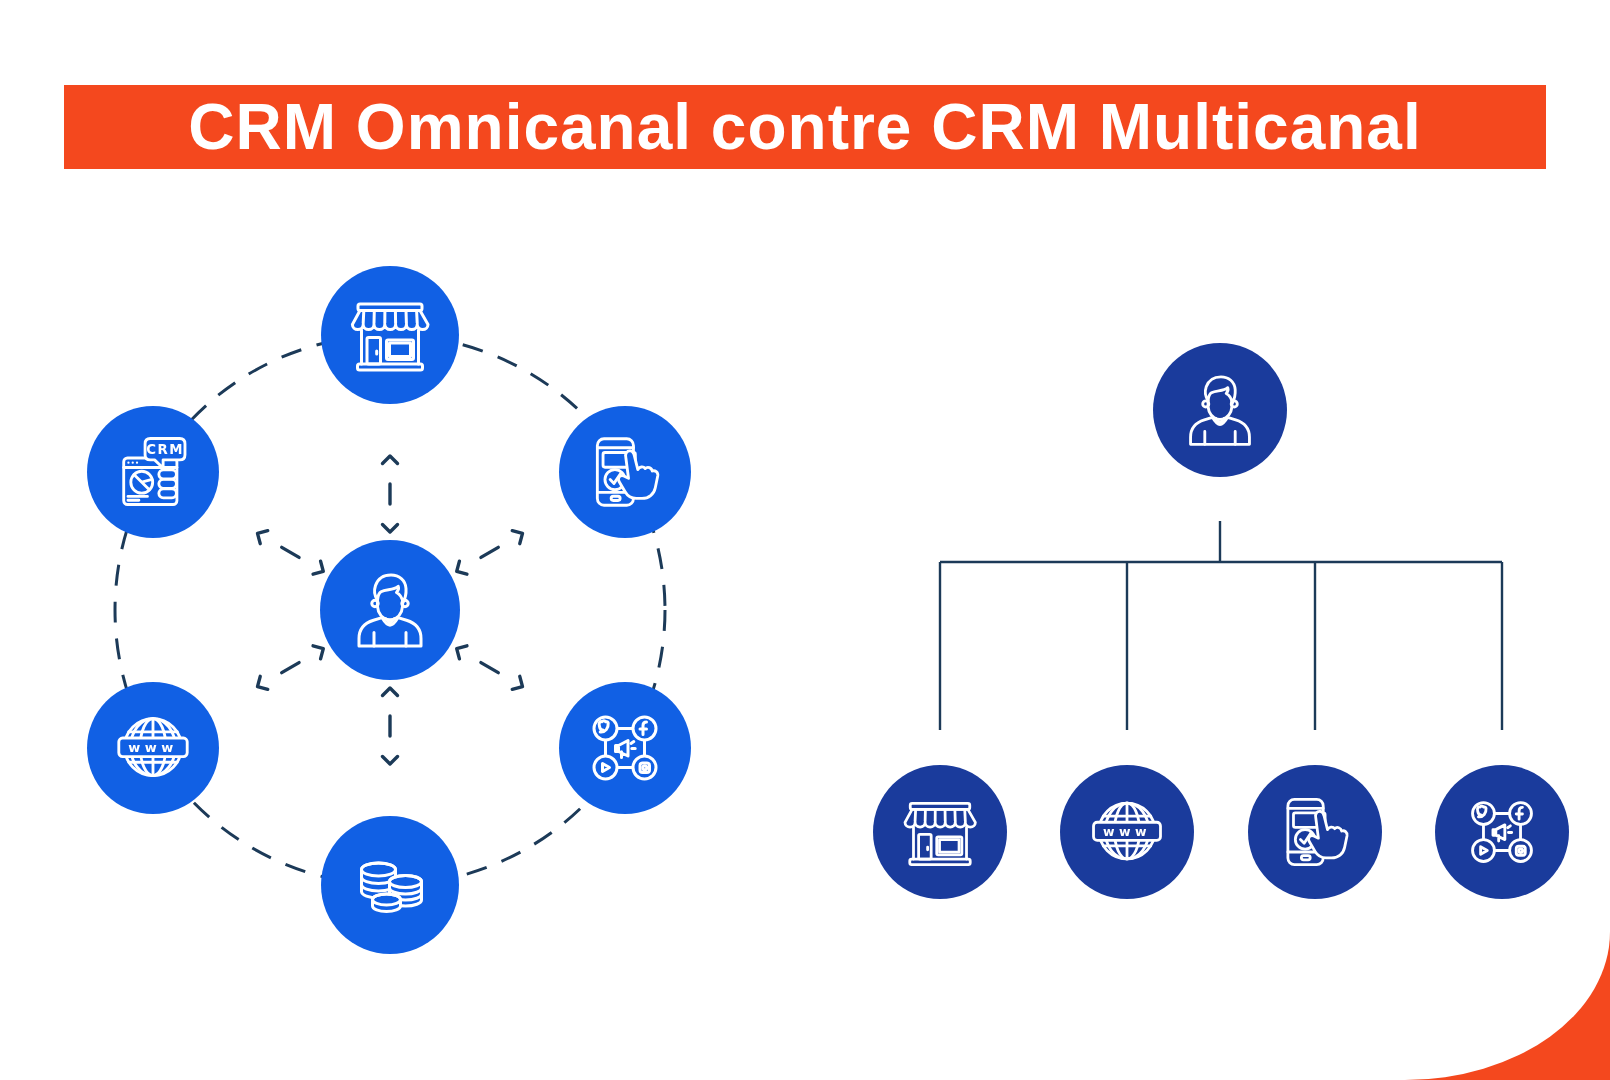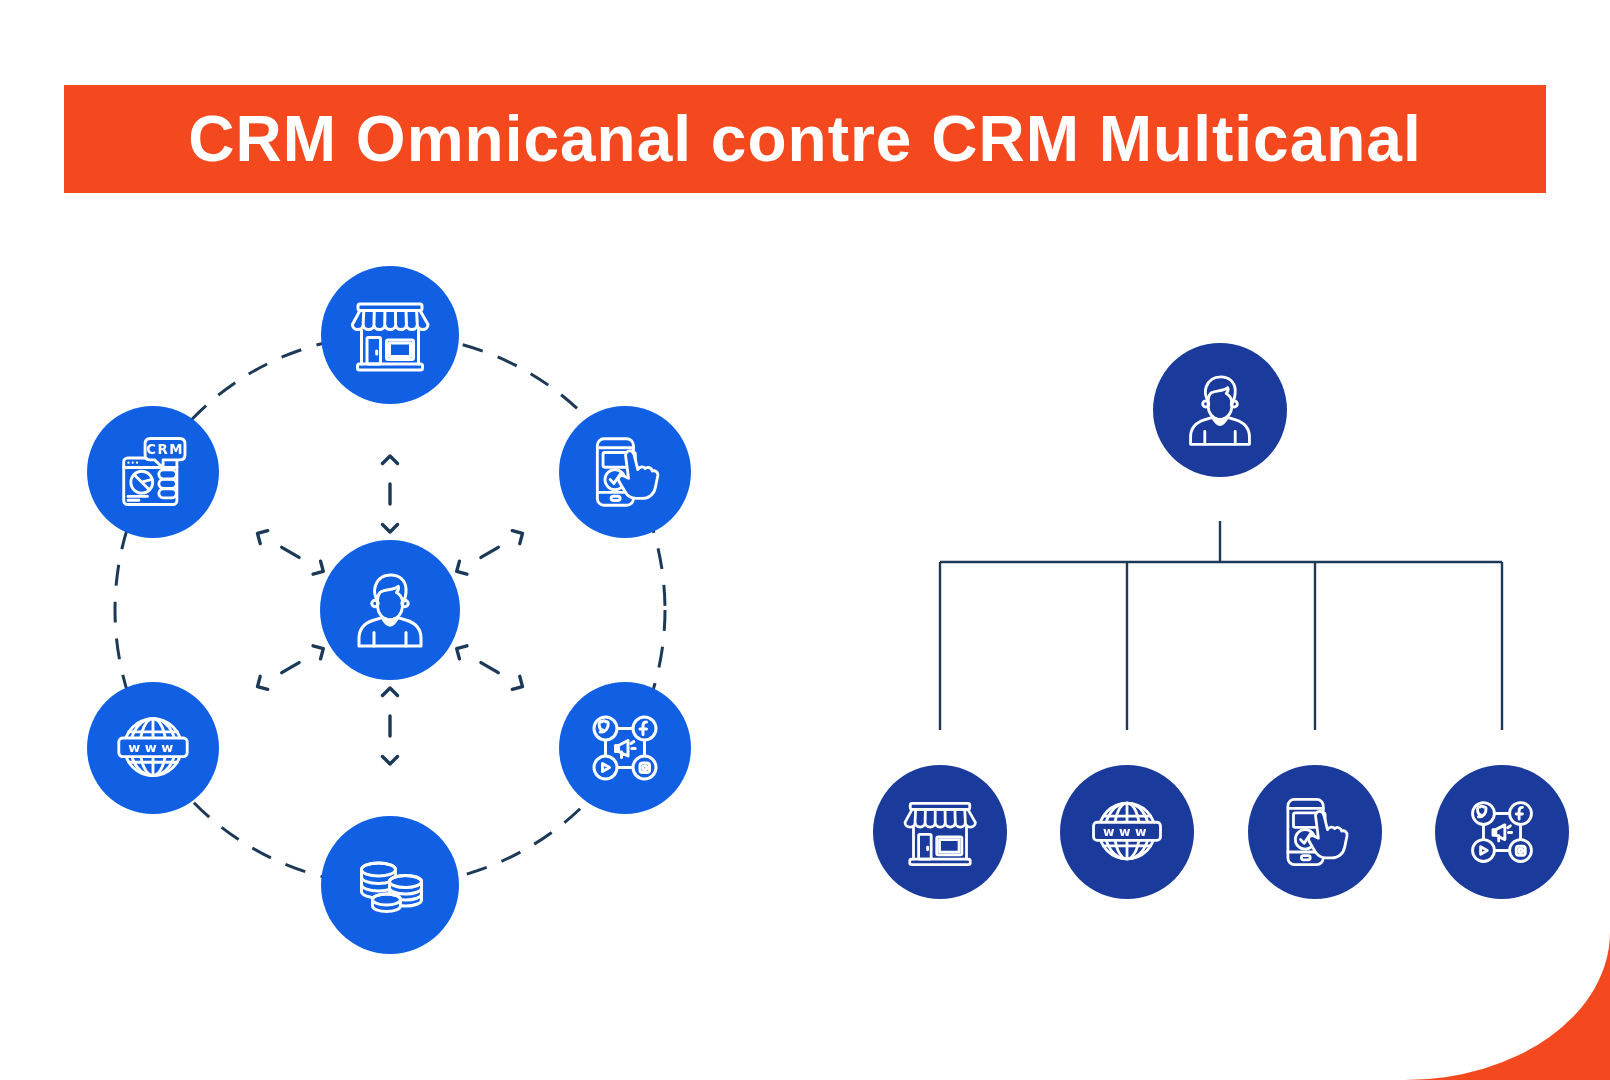--- a/index.html
+++ b/index.html
@@ -1,19 +1,19 @@
 <!DOCTYPE html>
 <html style="--orange: #F4481E; --blue-bright: #1160E4; --blue-dark: #1A3B9C; --line-navy: #1C3A58; --icon-white: #FFFFFF;"><head>
 <meta charset="utf-8">
 <style>
   * { margin:0; padding:0; box-sizing:border-box; }
   html, body { width:1610px; height:1080px; }
   body { position:relative; background:#ffffff; overflow:hidden; font-family:"Liberation Sans", sans-serif; }
 
-  .banner { position:absolute; left:64px; top:85px; width:1482px; height:108px;
+  .banner { position:absolute; left:64px; top:85px; width:1482px; height:84px;
             background:var(--orange,#F4481E); display:flex; align-items:center; justify-content:center; }
   .banner h1 { color:#ffffff; font-size:64px; font-weight:bold; letter-spacing:1px; white-space:nowrap; }
 
   .stage { position:absolute; left:0; top:0; width:1610px; height:1080px; }
 
   .corner { position:absolute; right:0; bottom:0; width:205px; height:148px; background:var(--orange,#F4481E); }
   .corner-mask { position:absolute; right:0; bottom:0; width:205px; height:148px;
                  background:#ffffff; border-bottom-right-radius:205px 148px; }
 
   .node-bright { fill:var(--blue-bright,#1160E4); }

